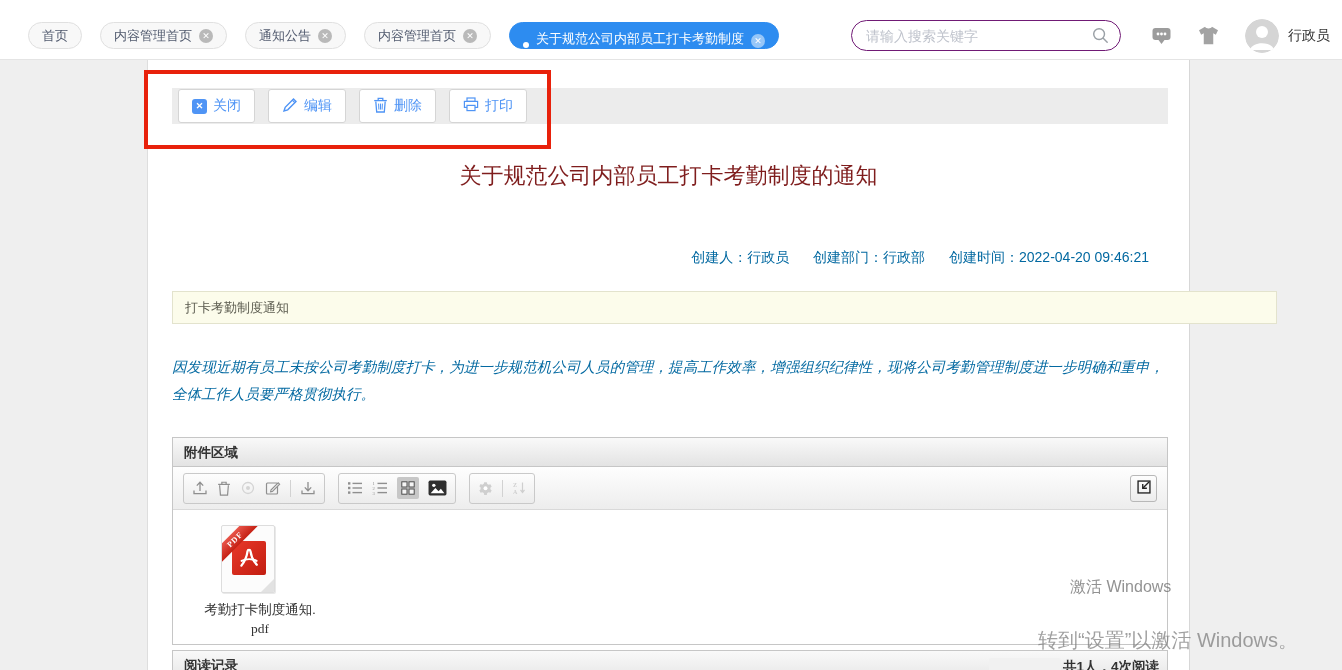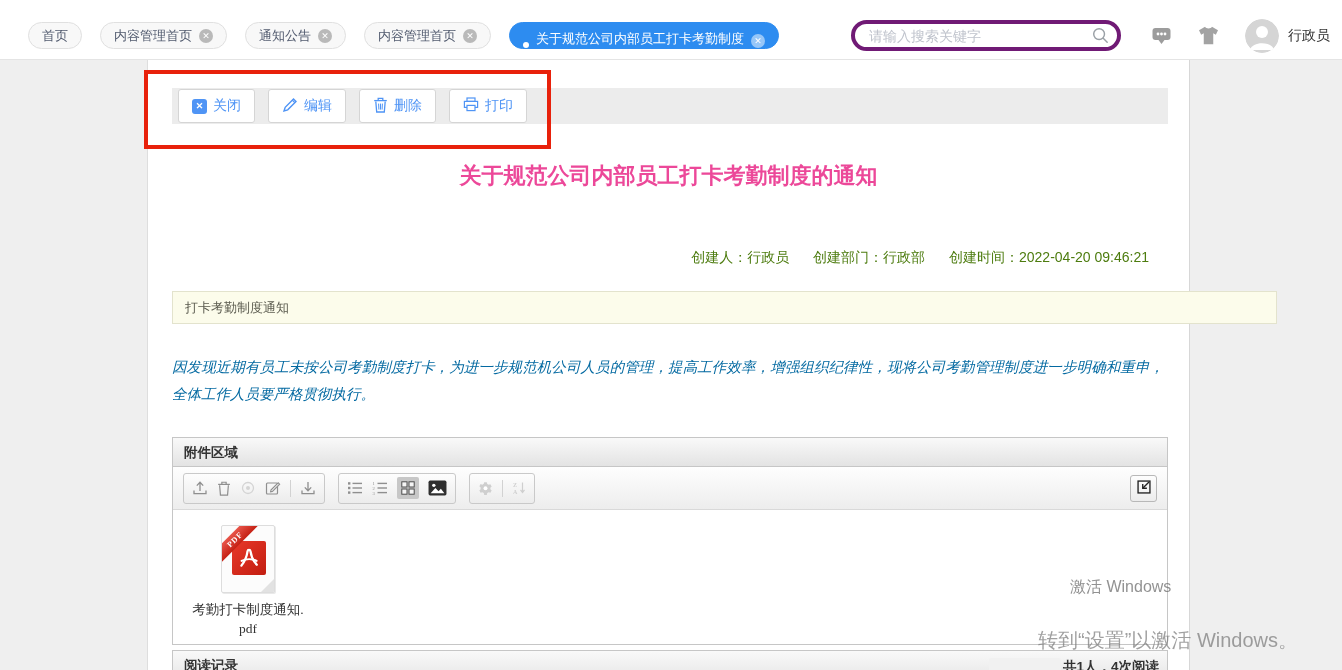--- a/index.html
+++ b/index.html
@@ -14,21 +14,21 @@
   .tab { display:inline-flex; align-items:center; gap:7px; height:27px; padding:0 13px;
          border:1px solid #e0e0e0; border-radius:14px; background:#f8f8f8; color:#515a6e;
          font-size:13px; white-space:nowrap; cursor:pointer; }
   .tab.active { background:#2d8cf0; border-color:#2d8cf0; color:#fff;align-items:flex-end; }
   .tab .dot { width:6px; height:6px; border-radius:50%; background:#fff; }
   .tab .close { width:14px; height:14px; border-radius:50%; background:#b9b9b9; color:#fff;
                 font-size:9px; line-height:14px; text-align:center; }
   .tab.active .close { background:rgba(255,255,255,.5); }
 
   .search { margin-left:auto; margin-right:30px; position:relative; width:270px; height:31px; }
-  .search input { width:100%; height:100%; border:4px solid #701a75; border-radius:16px;
+  .search input { width:100%; height:100%; border:1px solid #701a75; border-radius:16px;
                   padding:0 38px 0 14px; font-size:14px; color:#333; outline:none;
                   font-family:inherit; background:#fff; }
   .search input::placeholder { color:#bfc3cc; }
   .search .mag { position:absolute; right:12px; top:6px; }
 
   .top-ico { margin-right:26px; display:flex; align-items:center; }
   .avatar { width:34px; height:34px; border-radius:50%; overflow:hidden; margin-right:9px; }
   .username { font-size:14px; color:#333; white-space:nowrap; }
 
   
@@ -37,23 +37,23 @@
 
   .btnbar { position:absolute; left:24px; top:28px; width:996px; height:36px; background:#ececec;
             display:flex; align-items:center; gap:13px; padding-left:6px; }
   .abtn { display:inline-flex; align-items:center; gap:6px; height:34px; padding:0 13px;
           background:#fff; border:1px solid #d5d5d5; border-radius:3px; color:#4f94f5;
           font-size:14px; cursor:pointer; }
   .abtn .sq { width:15px; height:15px; background:#4f94f5; border-radius:3px; color:#fff;
               font-size:9px; line-height:15px; text-align:center; font-weight:bold; }
 
   .title { position:absolute; left:0; top:101px; width:100%; text-align:center;
-           font-size:22px; font-weight:bold; color:#ec4899; }
-
-  .meta { position:absolute; top:189px; right:40px; font-size:14px; color:#4d7c0f; }
+           font-size:22px; font-weight:normal; color:#7f1d1d; }
+
+  .meta { position:absolute; top:189px; right:40px; font-size:14px; color:#0369a1; }
   .meta .grp { margin-left:20px; }
   .meta .grp:first-child { margin-left:0; }
 
   .summary { position:absolute; left:24px; top:231px; width:1105px; height:33px;
              background:#fcfceb; border:1px solid #e3e3cd; font-size:13px; color:#5b5b4f;
              line-height:31px; padding-left:12px; }
 
   .bodytext { position:absolute; left:24px; top:294px; width:992px; font-size:14.5px;
               color:#0369a1; line-height:27px; text-align:justify;font-style:italic; }
 
@@ -80,21 +80,21 @@
              box-shadow:1px 1px 0 #e9e9e9; }
   .pdfpage .fold { position:absolute; right:0; bottom:0; width:0; height:0;
                    border-left:13px solid transparent; border-bottom:13px solid #e2e2e2; }
   .pdfpage .rsq { position:absolute; left:10px; top:15px; width:34px; height:34px;
                   background:linear-gradient(135deg,#e8392a,#c21d10); border-radius:2px;
                   display:flex; align-items:center; justify-content:center; }
   .ribbon { position:absolute; left:-16px; top:7px; width:58px; transform:rotate(-45deg);
             background:linear-gradient(#e8554a,#c52114); color:#fff; font-size:8px; font-weight:bold;
             letter-spacing:1px; text-align:center; padding:2px 0; }
   .fname { margin-top:7px; font-size:13.5px; color:#333; line-height:19px; width:112px;
-           margin-left:3px; word-break:break-all; }
+           margin-left:15px; word-break:break-all; }
 
   
   .reading { position:absolute; left:24px; top:590px; width:996px; height:36px;
              background:linear-gradient(#f9f9f9,#e3e3e3); border:1px solid #c6c6c6; }
   .reading .rtitle { position:absolute; left:11px; top:6px; font-size:13.5px; font-weight:bold; color:#333; }
   .reading .inset { position:absolute; right:106px; top:7px; width:72px; height:20px;
                     background:#f1f1f1; border-radius:2px; }
   .reading .rstats { position:absolute; right:8px; top:7px; font-size:13.5px; font-weight:bold; color:#333; }
 
   

